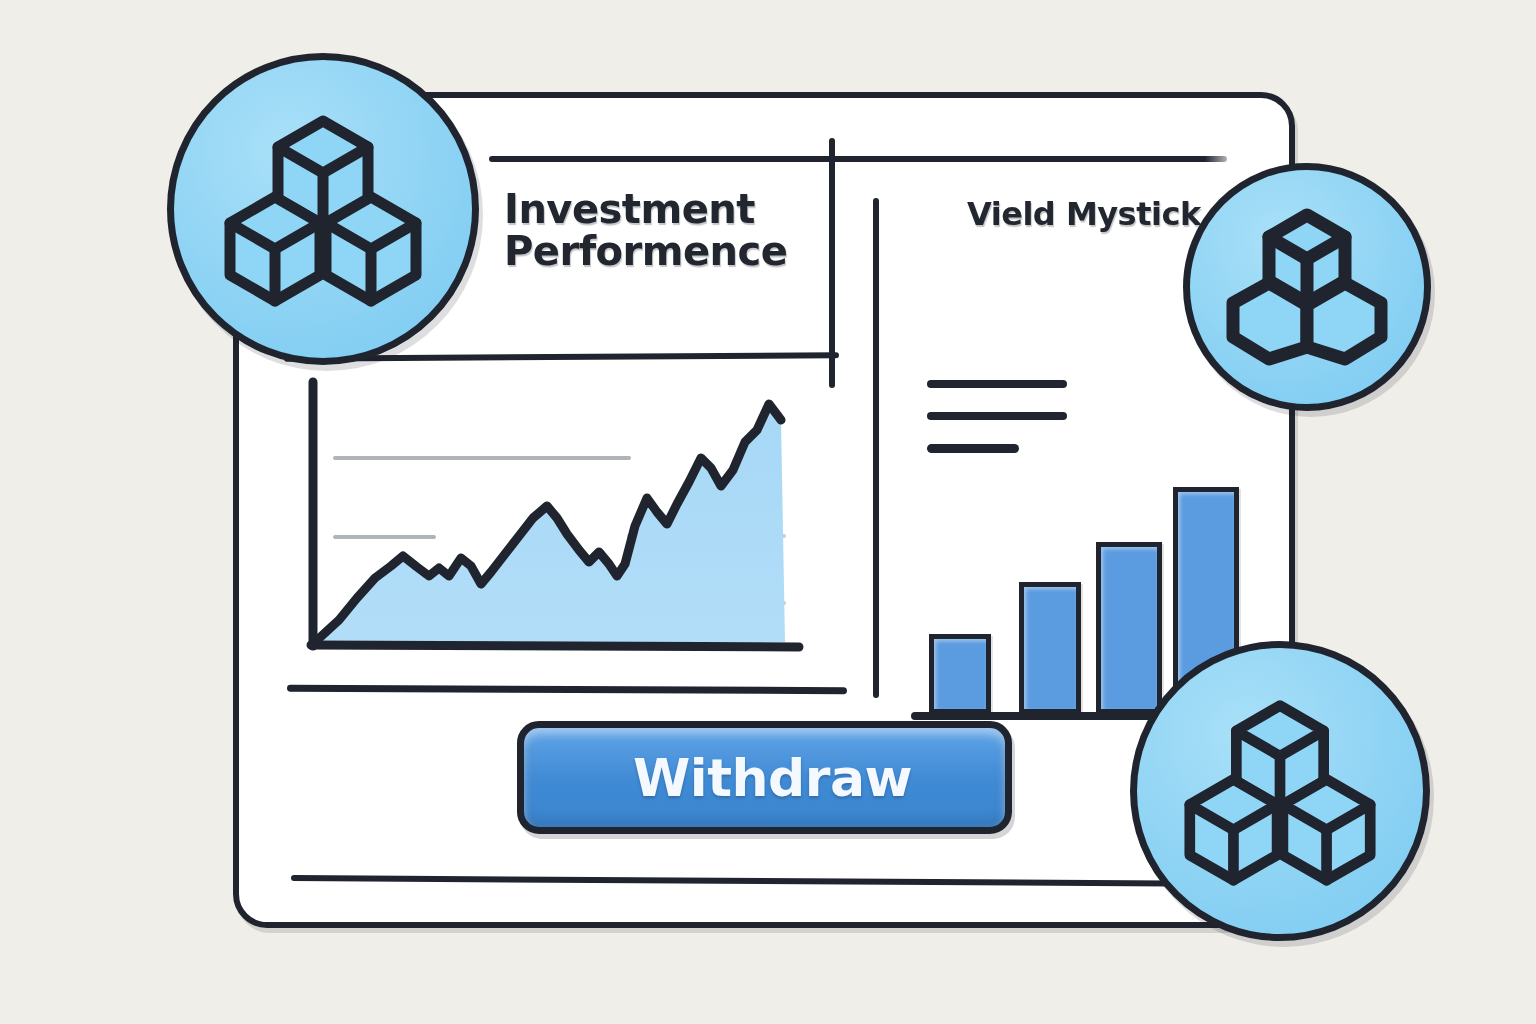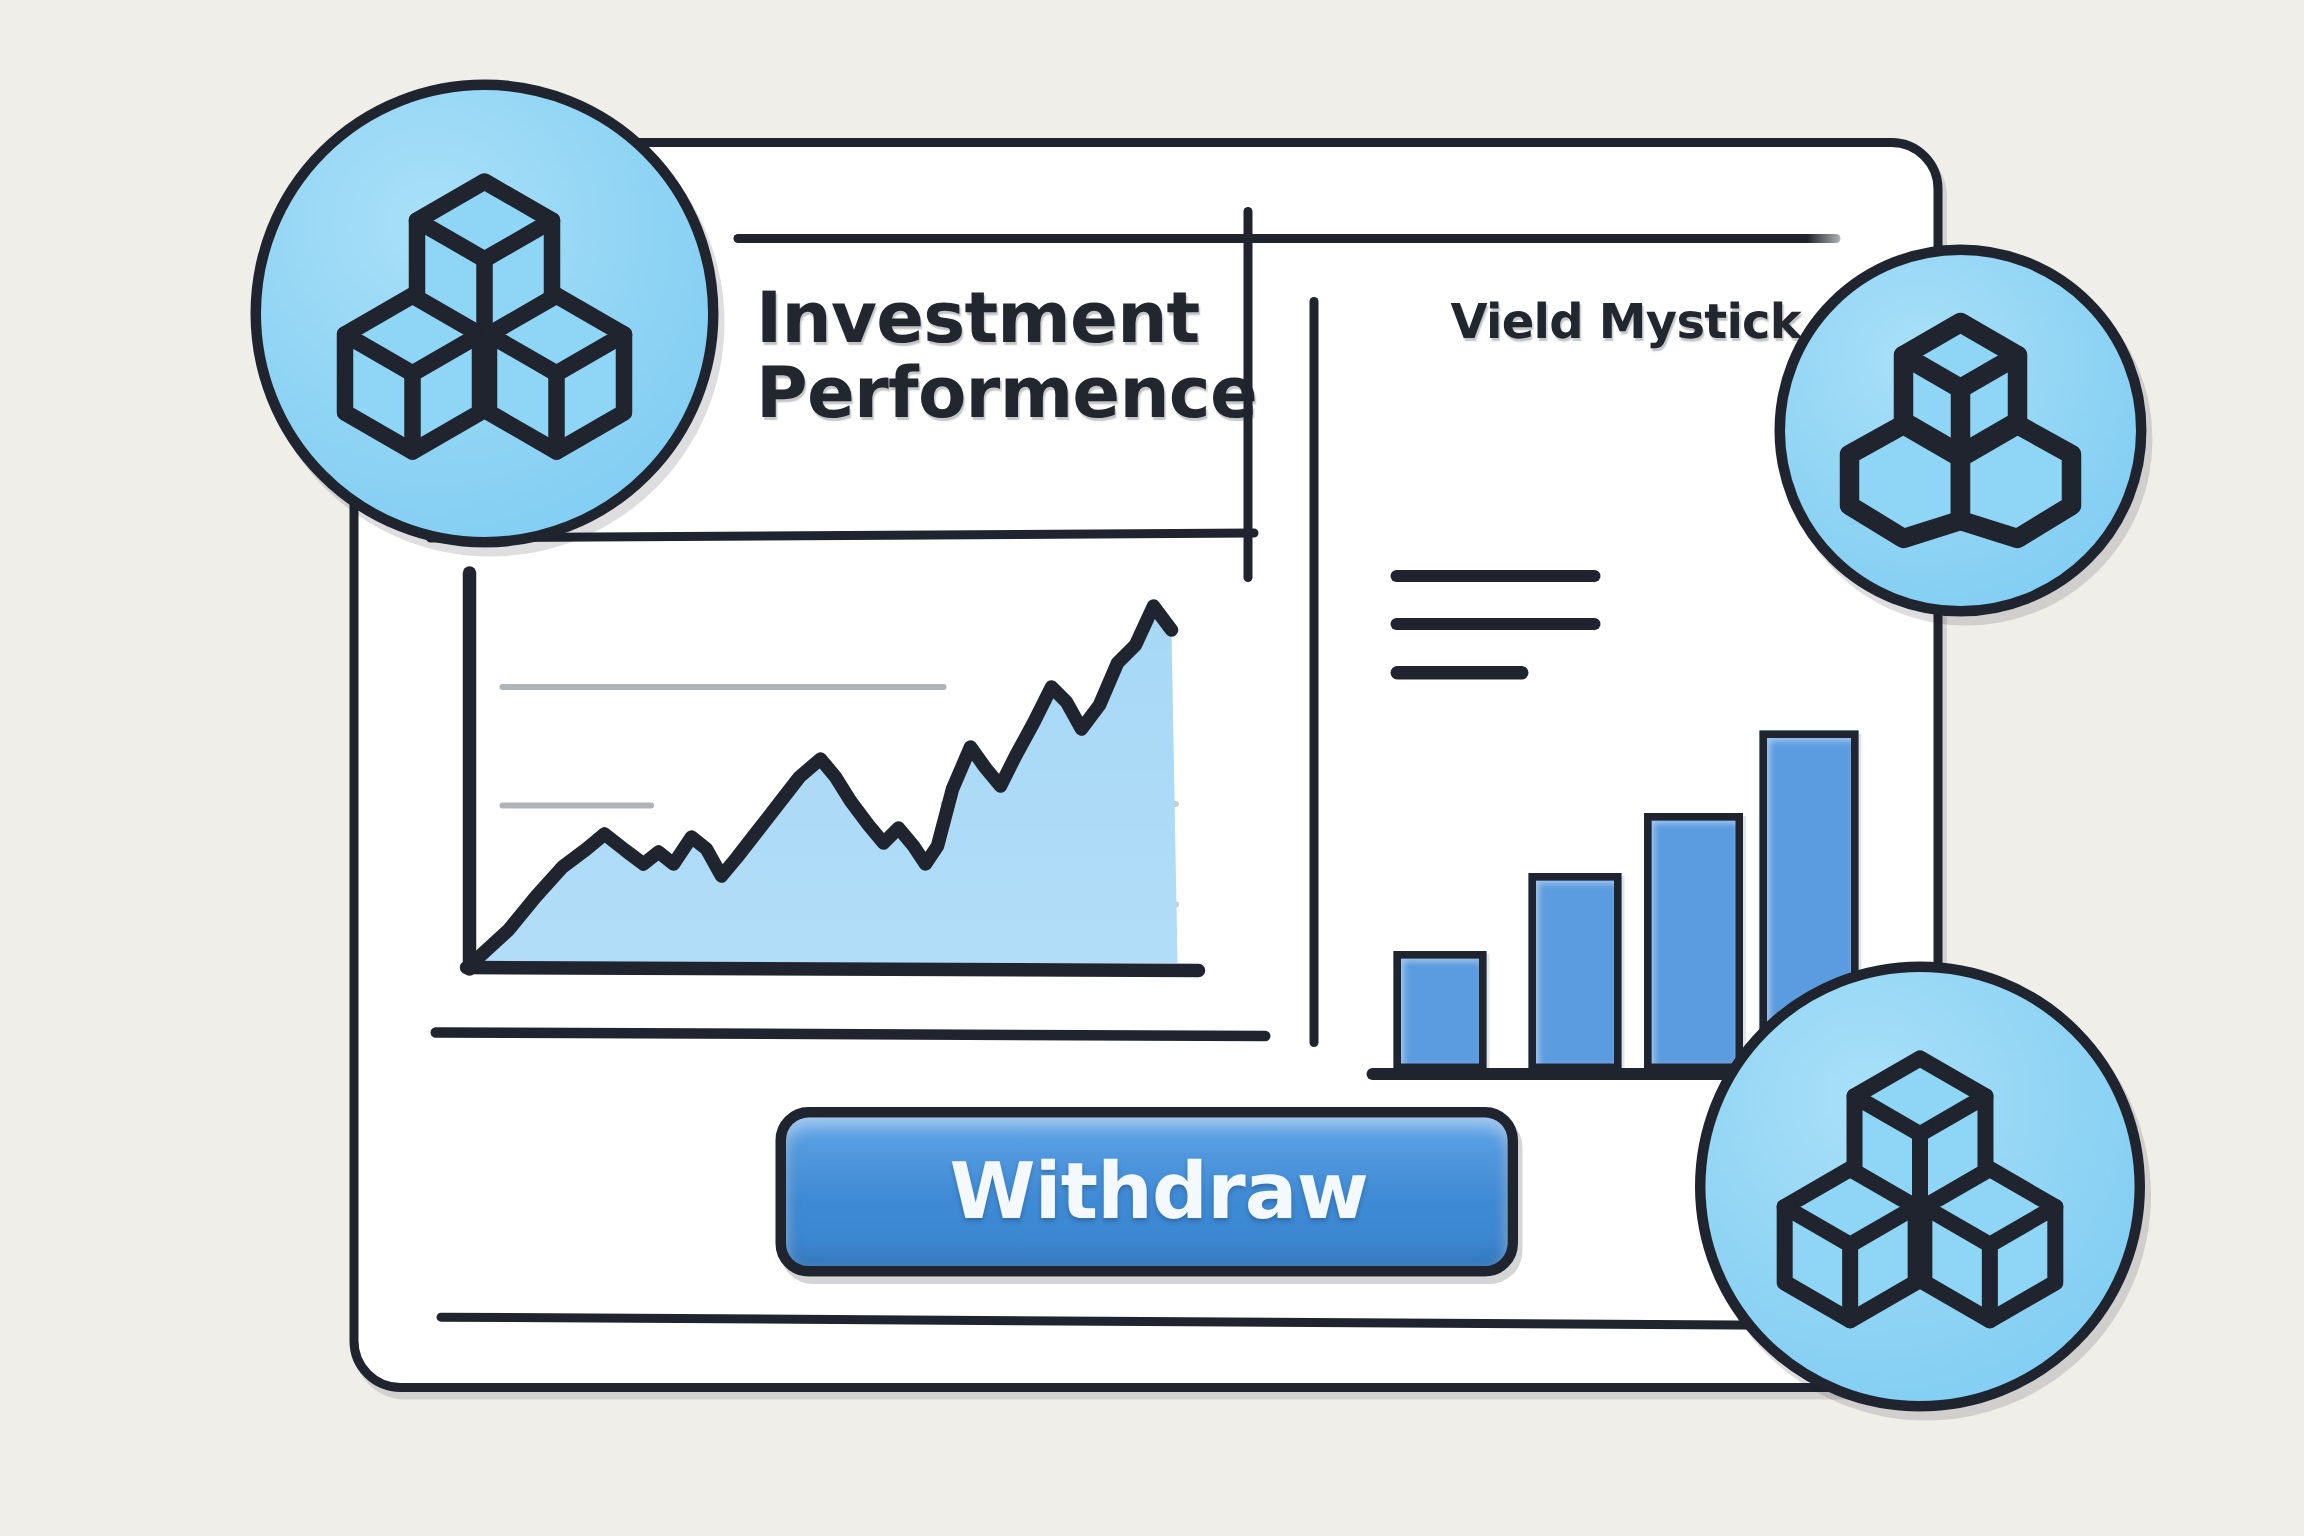--- a/index.html
+++ b/index.html
@@ -79,21 +79,21 @@
     color: #22262f;
     font-weight: 800;
     letter-spacing: -0.5px;
     line-height: 1.06;
     text-shadow: 1px 2px 1px rgba(20,24,34,0.25);
   }
   .title-left {
     left: 265px;
     top: 90px;
     width: 370px;
-    font-size: 47px;
+    font-size: 40px;
   }
   .title-right {
     left: 728px;
     top: 100px;
     width: 290px;
     font-size: 32px;
   }
 
   
   .area-chart {
@@ -153,21 +153,21 @@
     width: 6px;
     height: 250px;
     background: #20242e;
     border-radius: 4px;
   }
 
   
   .withdraw-btn {
     position: absolute;
     left: 278px;
-    top: 640px;
+    top: 623px;
     width: 495px;
     height: 113px;
     background: linear-gradient(180deg,#5fa3e6 0%,#3f8ad4 55%,#3b85cf 100%);
     border: 7px solid #20242e;
     border-radius: 22px;
     box-sizing: border-box;
     color: #f4f9ff;
     font-size: 52px;
     font-weight: 800;
     letter-spacing: -0.5px;

